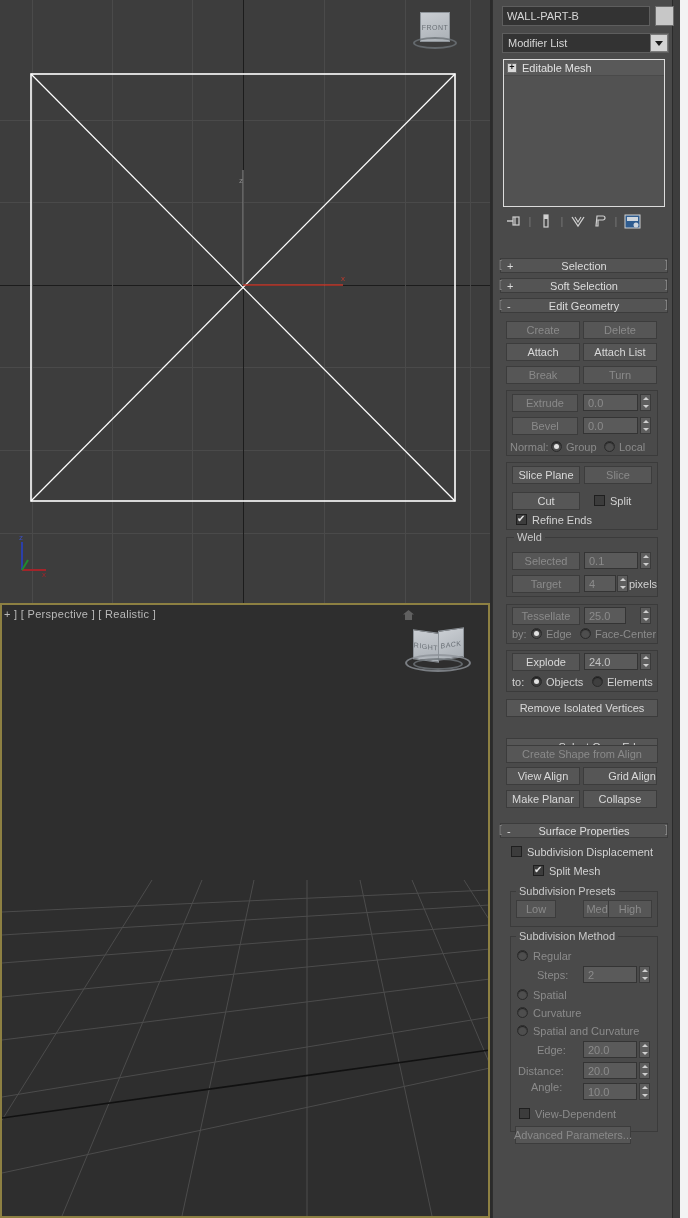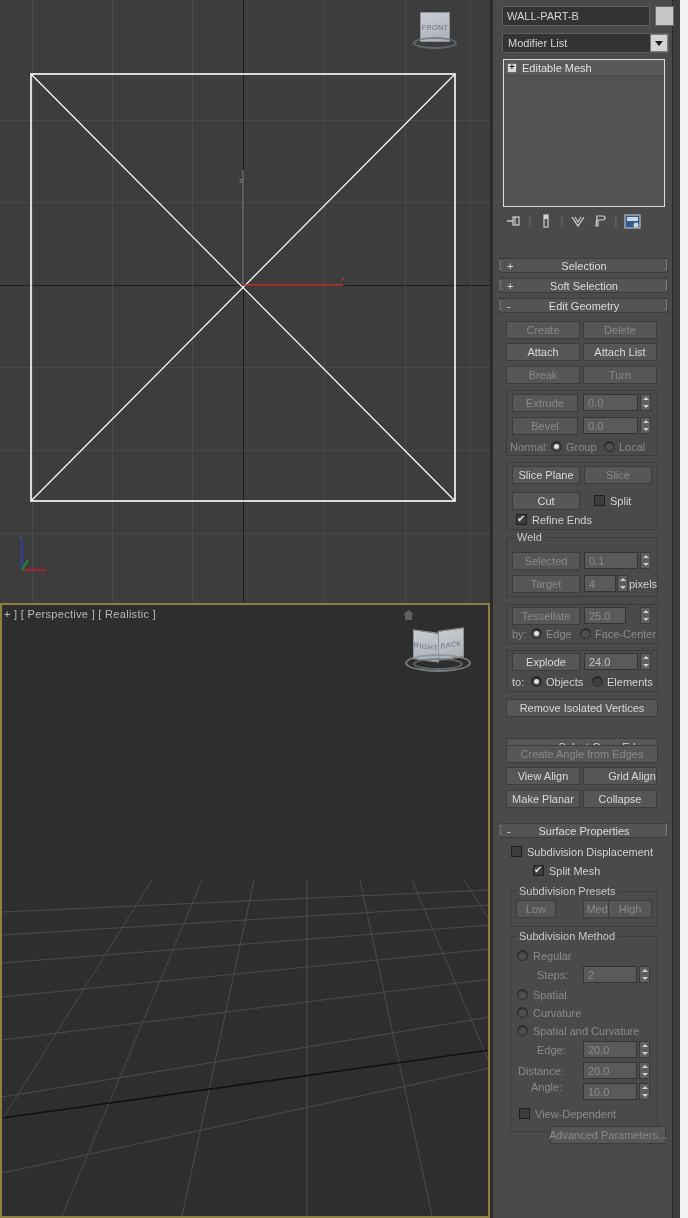--- a/index.html
+++ b/index.html
@@ -531,21 +531,21 @@
     </i>
   </div>
 <div class="lbl" style="left:512px;top:676px;">to:</div>
 <div class="radio on" style="left:531px;top:676px;"></div>
 <div class="lbl" style="left:546px;top:676px;">Objects</div>
 <div class="radio" style="left:592px;top:676px;"></div>
 <div class="lbl" style="left:607px;top:676px;">Elements</div>
 
 <div class="mbtn" style="left:506px;top:699px;width:152px;">Remove Isolated Vertices</div>
 <div class="mbtn" style="left:506px;top:738px;width:152px;padding-left:48px;">Select Open Edges</div>
-<div class="mbtn dim" style="left:506px;top:745px;width:152px;">Create Angle from Edges</div>
+<div class="mbtn dim" style="left:506px;top:745px;width:152px;">Create Shape from Align</div>
 <div class="mbtn" style="left:506px;top:767px;width:74px;">View Align</div>
 <div class="mbtn" style="left:583px;top:767px;width:74px;padding-left:24px;">Grid Align</div>
 <div class="mbtn" style="left:506px;top:790px;width:74px;">Make Planar</div>
 <div class="mbtn" style="left:583px;top:790px;width:74px;">Collapse</div>
 
 <div class="rollout-header" style="top:823px;">
   <span class="ro-sign">-</span>
   <span>Surface Properties</span>
 </div>
 <span class="rollout-bracket-l" style="left:499px;top:824px;">[</span>
@@ -617,13 +617,13 @@
       <span class="arrow-up"></span>
     </i>
     <i>
       <span class="arrow-dn"></span>
     </i>
   </div>
 
 <div class="chk" style="left:519px;top:1108px;"></div>
 <div class="lbl dim" style="left:535px;top:1108px;">View-Dependent</div>
 
-<div class="mbtn dim" style="left:550px;top:1126px;width:116px;">Advanced Parameters...</div>
+<div class="mbtn dim" style="left:515px;top:1126px;width:116px;">Advanced Parameters...</div>
 
 </body></html>

